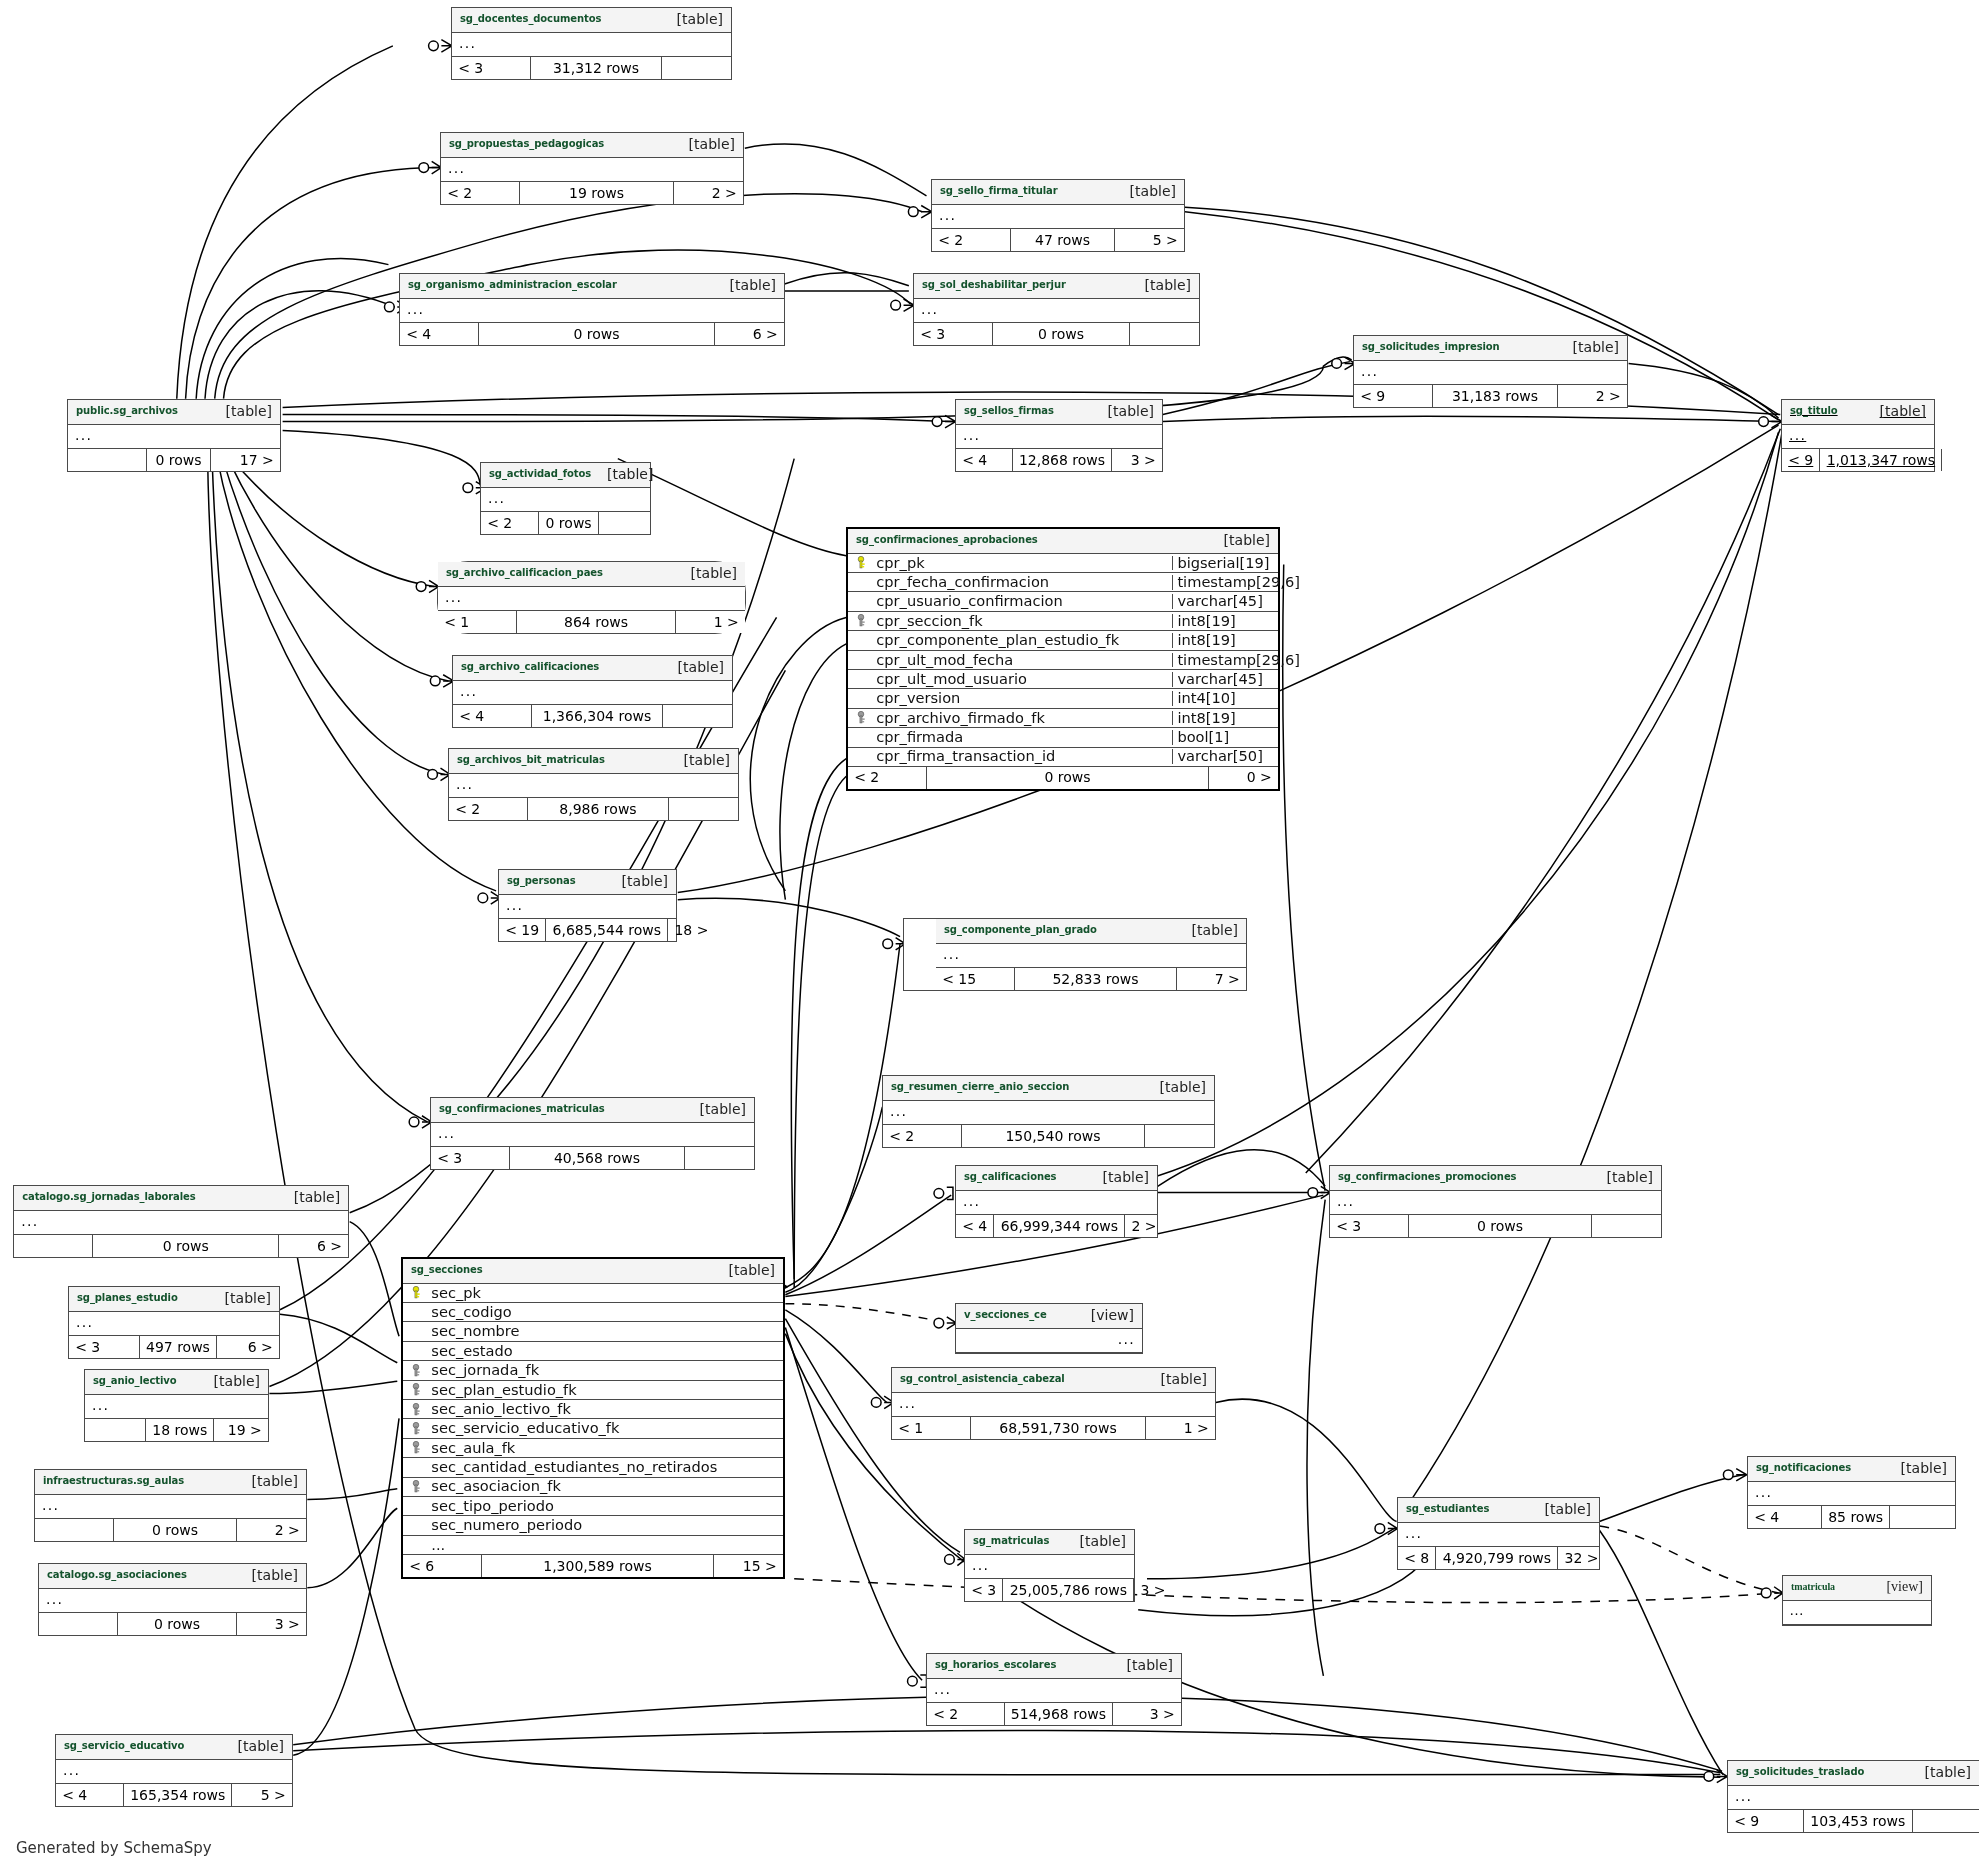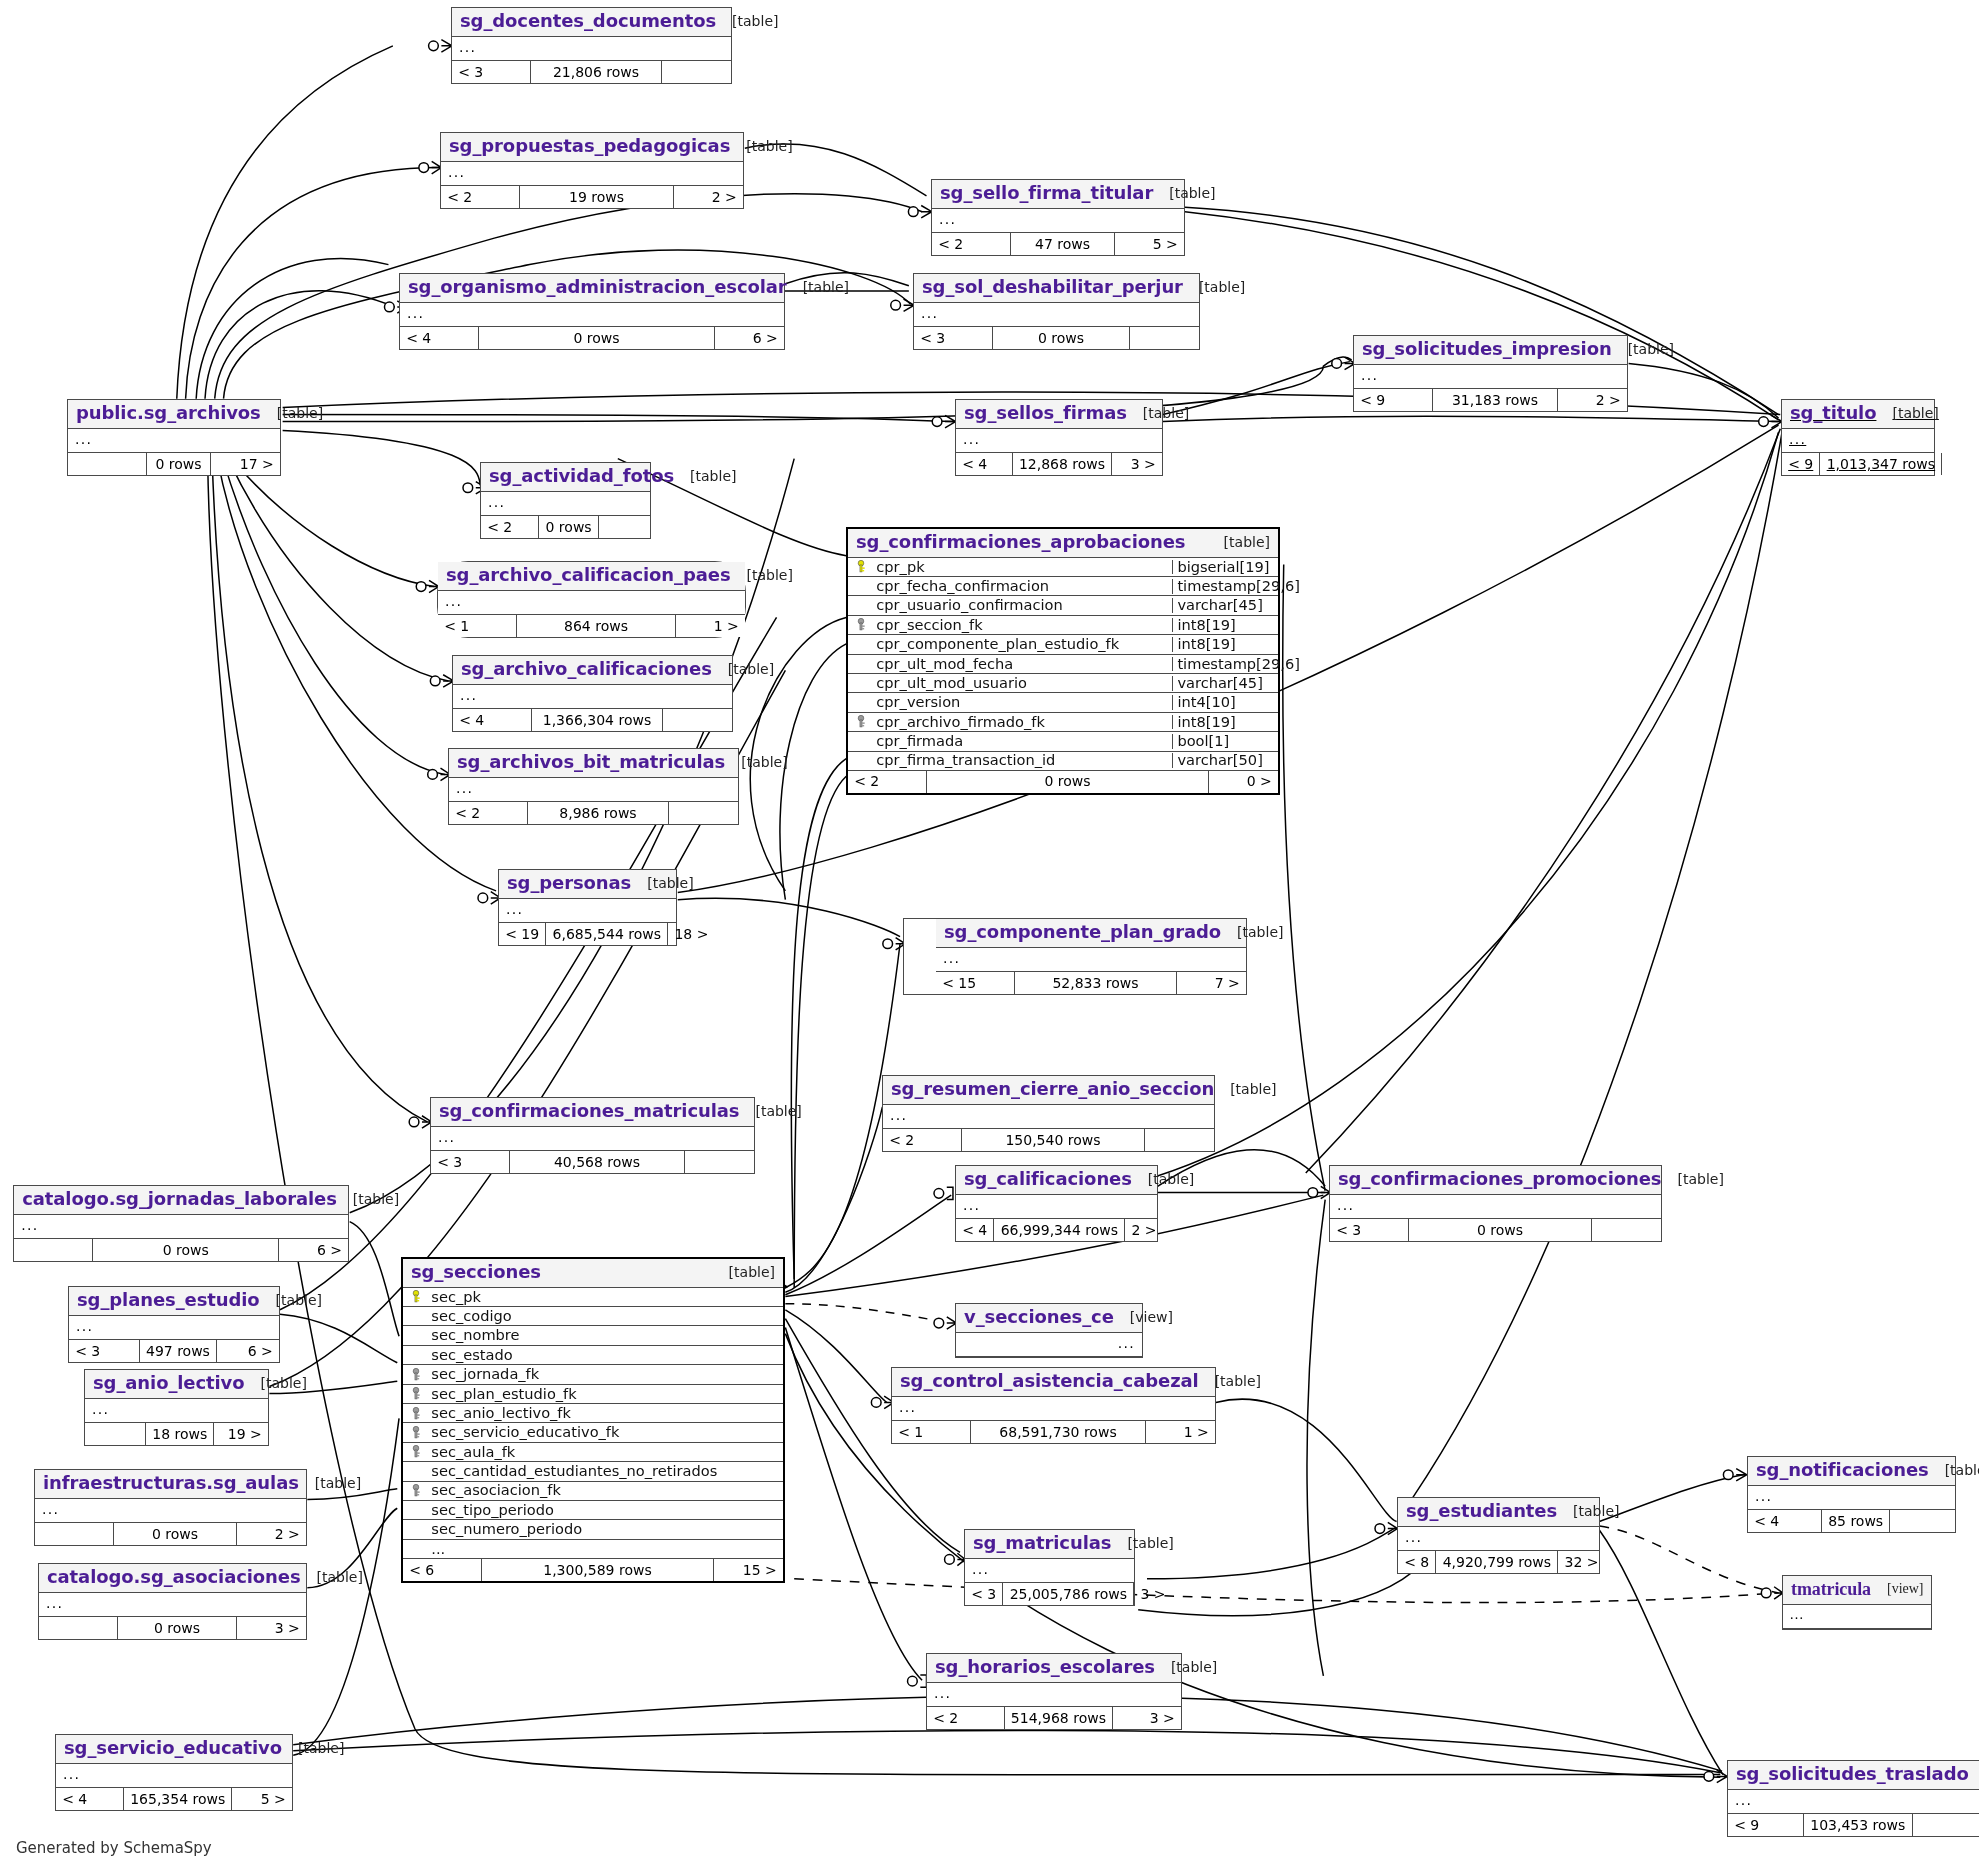--- a/index.html
+++ b/index.html
@@ -41,22 +41,22 @@
     display: flex;
     align-items: center;
     justify-content: space-between;
     background: #f4f4f4;
     border-bottom: 1.4px solid #4a4a4a;
     padding: 4.4px 8px 5.3px 8px;
     white-space: nowrap;
   }
   .n-title {
     font-weight: bold;
-    font-size: 18px;
-    color: #4c1d95;
+    font-size: 10px;
+    color: #14532d;
     letter-spacing: -0.1px;
   }
   .n-kind {
     font-size: 14px;
     color: #222;
     padding-left: 16px;
   }
   .n-body {
     background: #ffffff;
     padding: 3.5px 7px 6.2px 7px;
@@ -312,21 +312,21 @@
 
   <div class="credit" style="left: 16px; top: 1839px;">Generated by SchemaSpy</div>
 <div class="node" style="left: 451px; top: 7px; width: 281px;">
       <div class="n-head">
         <span class="n-title">sg_docentes_documentos</span>
         <span class="n-kind">[table]</span>
       </div>
       <div class="n-body"><span class="dots">...</span></div>
       <div class="n-foot">
         <div class="f-left" style="width:78px">&lt; 3</div>
-        <div class="f-mid">21,806 rows</div>
+        <div class="f-mid">31,312 rows</div>
         <div class="f-right" style="width:69px"></div>
       </div>
     </div>
     <div class="node" style="left: 440px; top: 132px; width: 304px;">
       <div class="n-head">
         <span class="n-title">sg_propuestas_pedagogicas</span>
         <span class="n-kind">[table]</span>
       </div>
       <div class="n-body"><span class="dots">...</span></div>
       <div class="n-foot">

